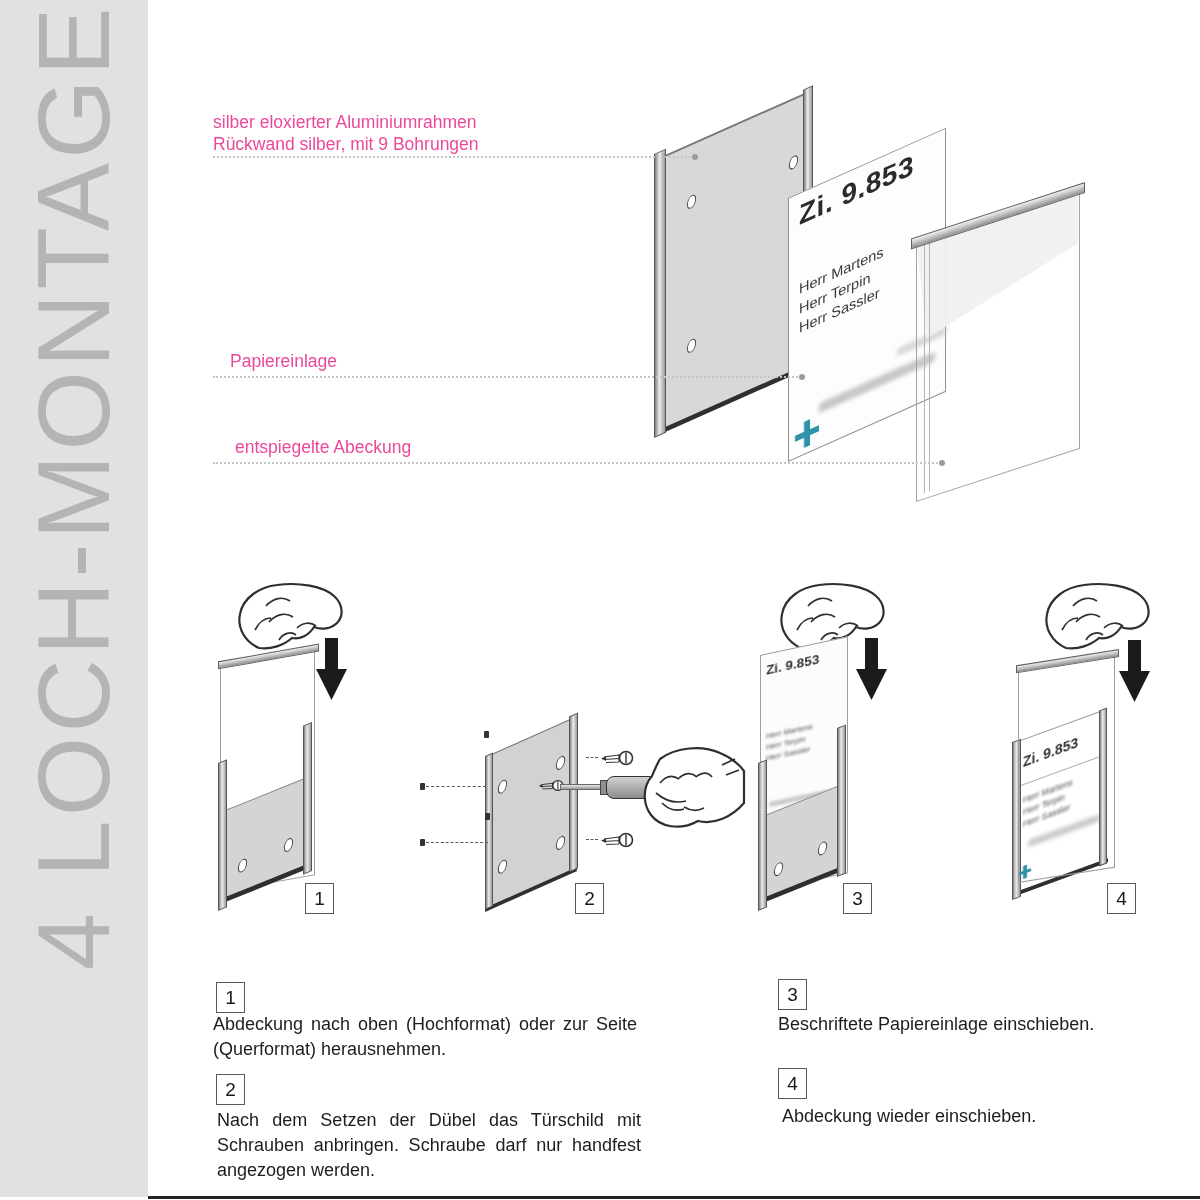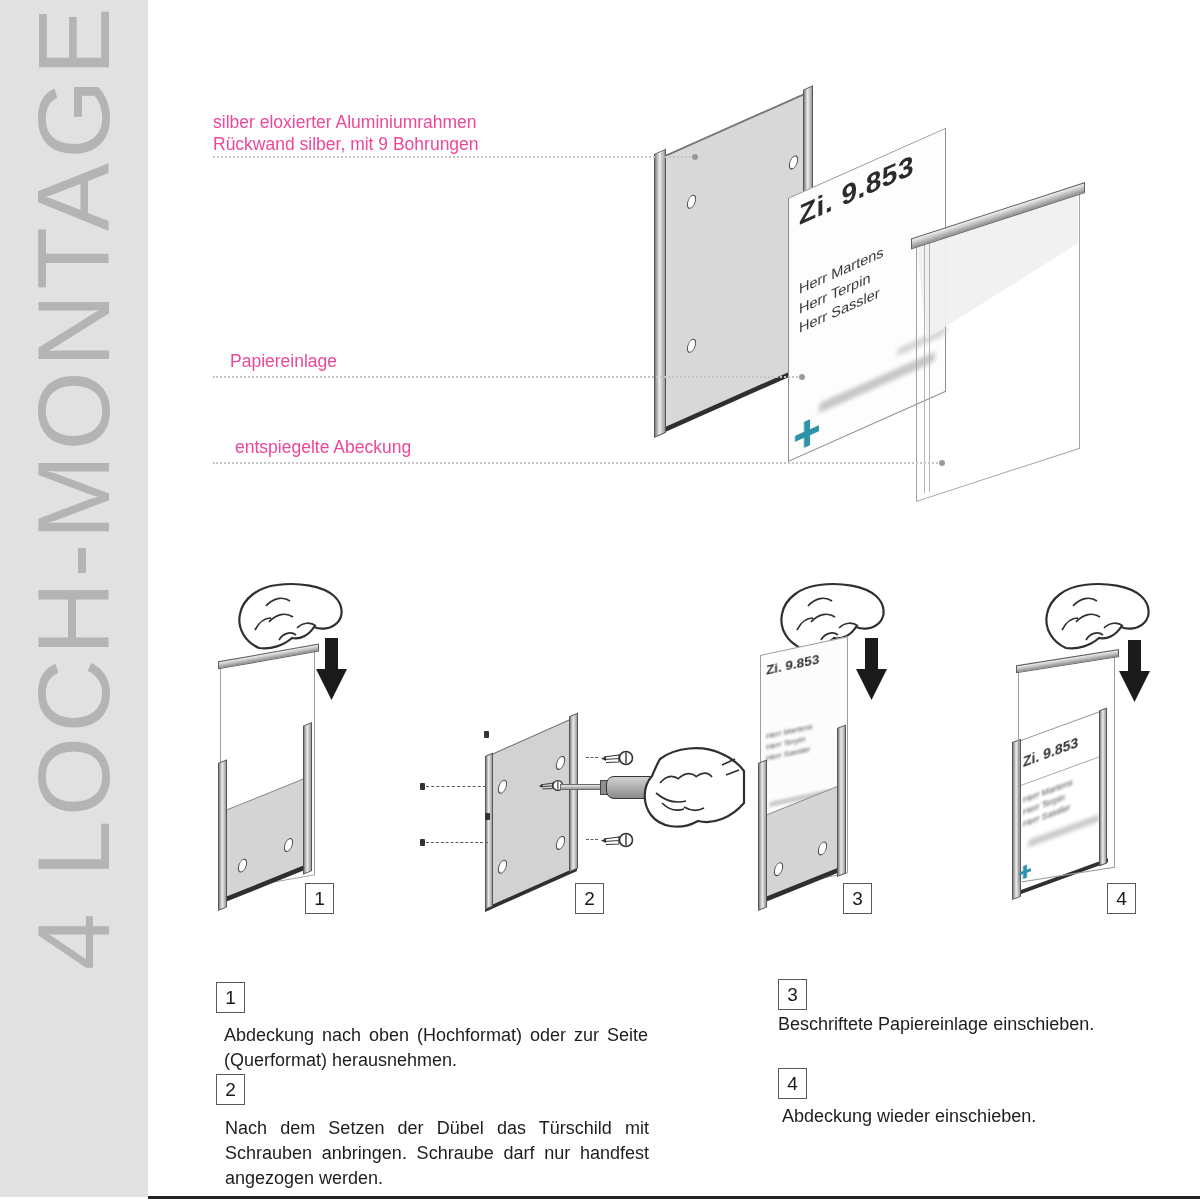--- a/index.html
+++ b/index.html
@@ -249,24 +249,24 @@
     <svg class="abs icon" style="left:30px;top:0;" width="112" height="78" viewBox="0 0 112 78">
         <use href="#grab-hand"></use>
       </svg>
     <svg class="abs icon" style="left:108px;top:62px;" width="34" height="64" viewBox="0 0 34 64">
         <use href="#arrow-down"></use>
       </svg>
     <div class="abs numbox" style="left:97px;top:305px;">4</div>
   </div>
 
   <div class="abs numbox" style="left:216px;top:982px;">1</div>
-  <p class="abs caption" style="left:213px;top:1012px;width:424px;margin:11px;">Abdeckung nach oben (Hochformat) oder zur Seite (Querformat) herausnehmen.</p>
+  <p class="abs caption" style="left:213px;top:1012px;width:424px;margin:0;">Abdeckung nach oben (Hochformat) oder zur Seite (Querformat) herausnehmen.</p>
 
   <div class="abs numbox" style="left:216px;top:1074px;">2</div>
-  <p class="abs caption" style="left:213px;top:1104px;width:424px;margin:12px;">Nach dem Setzen der Dübel das Türschild mit Schrauben anbringen. Schraube darf nur handfest angezogen werden.</p>
+  <p class="abs caption" style="left:213px;top:1104px;width:424px;margin:4px;">Nach dem Setzen der Dübel das Türschild mit Schrauben anbringen. Schraube darf nur handfest angezogen werden.</p>
 
   <div class="abs numbox" style="left:778px;top:979px;">3</div>
   <p class="abs caption nojust" style="left:778px;top:1012px;width:330px;margin:0;">Beschriftete Papiereinlage einschieben.</p>
 
   <div class="abs numbox" style="left:778px;top:1068px;">4</div>
   <p class="abs caption nojust" style="left:778px;top:1100px;width:330px;margin:4px;">Abdeckung wieder einschieben.</p>
 
 </div>
 
 </body></html>

